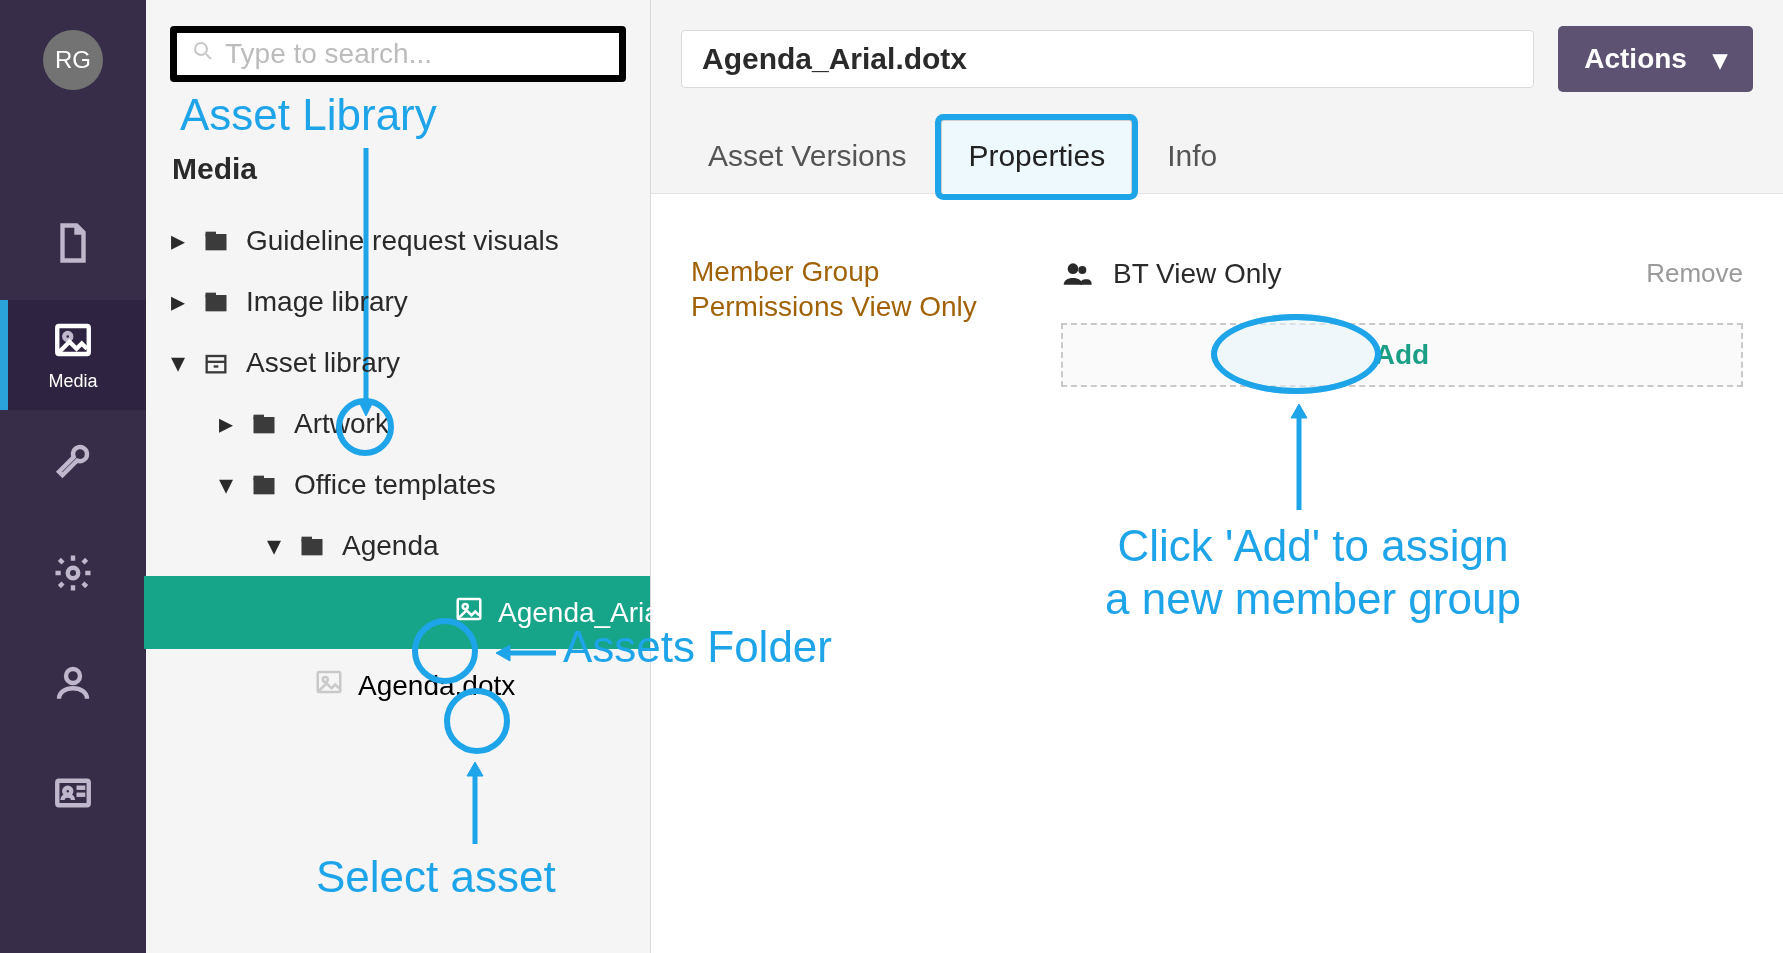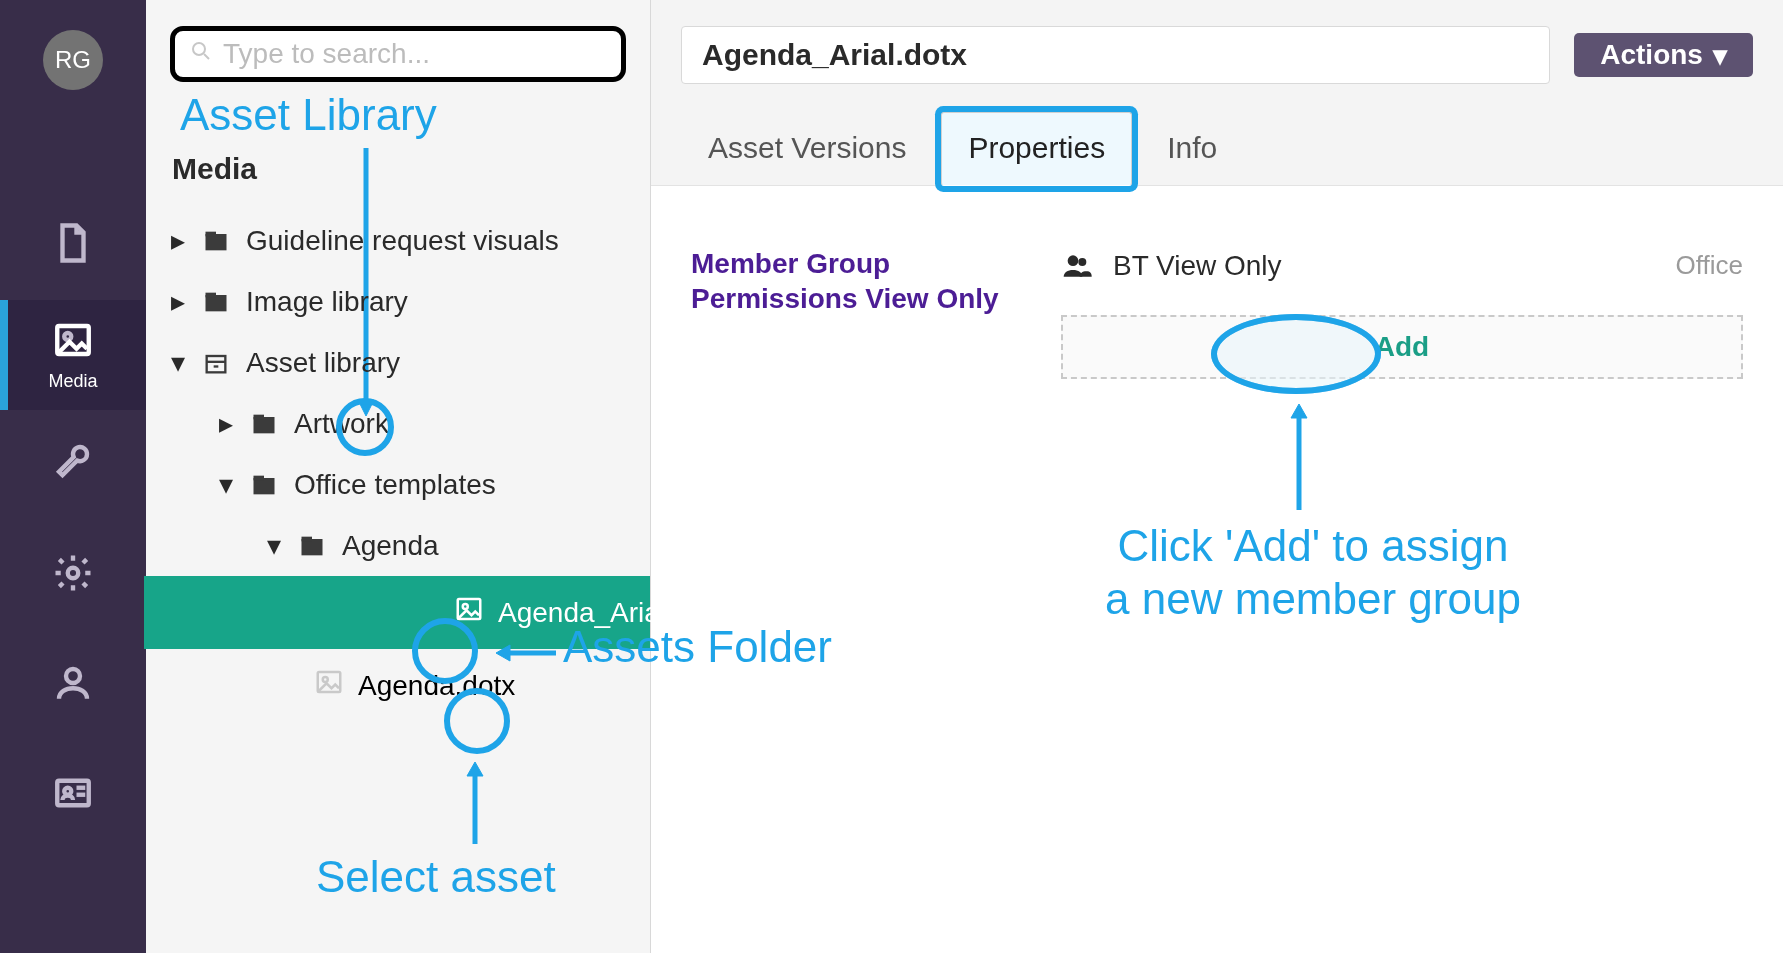--- a/index.html
+++ b/index.html
@@ -14,45 +14,45 @@
   .rail-item.active { background:#2e2441; }
   .rail-item.active::before { content:""; position:absolute; left:0; top:0; bottom:0; width:8px; background:#2aa3da; }
   .rail-label { font-size:18px; color:#fff; }
   .rail-icon svg { width:42px; height:42px; }
   .rail-icon path, .rail-icon rect, .rail-icon polyline, .rail-icon circle, .rail-icon line { fill:none; stroke:#bfb7cc; stroke-width:2.5; }
   .rail-item.active .rail-icon path, .rail-item.active .rail-icon rect, .rail-item.active .rail-icon polyline { stroke:#fff; }
 
   
   .tree-panel { width:505px; background:#f5f5f5; border-right:1px solid #d8d8d8; display:flex; flex-direction:column; position:relative; }
   .search-wrap { padding:26px 24px 10px 24px; }
-  .search { width:100%; height:56px; border:5px solid #000000; border-radius:13px; background:#fff; display:flex; align-items:center; padding:0 14px; color:#bcbcbc; font-size:28px; gap:10px; }
+  .search { width:100%; height:56px; border:7px solid #000000; border-radius:4px; background:#fff; display:flex; align-items:center; padding:0 14px; color:#bcbcbc; font-size:28px; gap:10px; }
   .search input { border:none; outline:none; flex:1; font-size:28px; color:#555; background:transparent; }
   .search input::placeholder { color:#bcbcbc; }
   .tree-content { padding:20px 24px 0 24px; }
   .tree-section-title { font-size:30px; font-weight:700; color:#2a2a2a; margin:40px 0 24px 2px; }
   .tree-item { display:flex; align-items:center; gap:14px; font-size:28px; color:#2a2a2a; padding:14px 0 14px 0; cursor:pointer; position:relative; }
   .tree-item .arrow { width:16px; display:inline-flex; justify-content:center; }
   .tree-item .fld-icon { width:32px; display:inline-flex; justify-content:center; }
   .asset-row { display:flex; align-items:center; gap:14px; font-size:28px; padding:18px 0; cursor:pointer; }
   .asset-row.selected { background:#17a589; color:#fff; margin-left:-170px; padding-left:310px; margin-right:-24px; padding-right:24px; }
 
   
   .content { flex:1; display:flex; flex-direction:column; background:#fff; }
   .content-top { background:#f4f4f4; padding:26px 30px 0 30px; border-bottom:1px solid #e3e3e3; }
   .title-row { display:flex; gap:24px; align-items:center; }
   .title-input { flex:1; height:58px; border:1px solid #d9d9d9; border-radius:4px; background:#fff; display:flex; align-items:center; padding:0 20px; font-size:30px; font-weight:700; color:#2a2a2a; }
-  .actions-btn { height:44px; padding:0 26px; background:#5d5271; color:#fff; border:none; border-radius:5px; font-size:28px; font-weight:600; display:flex; align-items:center; gap:10px; cursor:pointer; }
+  .actions-btn { height:66px; padding:0 26px; background:#5d5271; color:#fff; border:none; border-radius:5px; font-size:28px; font-weight:600; display:flex; align-items:center; gap:26px; cursor:pointer; }
   .tabs { display:flex; gap:8px; margin-top:28px; align-items:flex-end; }
   .tab { padding:18px 26px 20px 26px; font-size:30px; color:#555; cursor:pointer; border:1px solid transparent; border-bottom:none;}
   .tab.active { background:#fff; border:1px solid #d0d0d0; border-bottom:1px solid #fff; color:#222; font-weight:500; margin-bottom:-1px; }
   .tab.highlight { box-shadow: 0 0 0 6px #1ea4e8; border-radius:3px; background:#eef9fe; }
 
   .content-body { padding:60px 40px 40px 40px; display:flex; gap:30px; }
   .prop-left { width:340px; }
-  .prop-title { font-size:28px; font-weight:700; color:#4c1d95; line-height:1.25; margin-bottom:16px;}
+  .prop-title { font-size:28px; font-weight:400; color:#a16207; line-height:1.25; margin-bottom:16px;}
   .prop-desc { font-size:24px; color:#9a9a9a; line-height:1.45; }
   .prop-right { flex:1; }
   .group-row { display:flex; align-items:flex-start; gap:20px; font-size:28px; color:#2a2a2a; padding:4px 0 26px 0; }
   .group-row .remove { margin-left:auto; color:#9a9a9a; cursor:pointer; font-size:26px; }
   .add-box { width:100%; height:64px; border:2px dashed #c9c9c9; display:flex; align-items:center; justify-content:center; color:#1a9e86; font-size:28px; font-weight:700; cursor:pointer; background:#fafafa; }
 
   
   .callout { color:#1ea4e8; font-family: "Segoe UI", Arial, sans-serif; }
   .callout-big { font-size:44px; position:absolute; font-weight:400; }
   .callout-multi { text-align:center; line-height:1.2; }
@@ -293,21 +293,21 @@
         <div class="group-row">
           <span>
             <svg viewBox="0 0 24 24" width="32" height="32">
                 <circle cx="9" cy="8" r="4" fill="#2a2a2a"></circle>
                 <circle cx="16" cy="9" r="3" fill="#2a2a2a"></circle>
                 <path d="M2 20c0-3 3-5 7-5s7 2 7 5" fill="#2a2a2a"></path>
                 <path d="M14 20c0-2.5 2-4 5-4s4 1.5 4 4" fill="#2a2a2a"></path>
               </svg>
           </span>
           <span>BT View Only</span>
-          <span class="remove">Office</span>
+          <span class="remove">Remove</span>
         </div>
         <div class="add-box">
           <span>Add</span>
         </div>
       </div>
     </div>
 
     <div class="callout callout-big" style="position:absolute; left:-88px; top:622px; white-space:nowrap;">Assets Folder</div>
 
     <div class="blue-ellipse" style="left:560px; top:314px; width:170px; height:80px; background:#e8f6fb; opacity:0.55;"></div>

